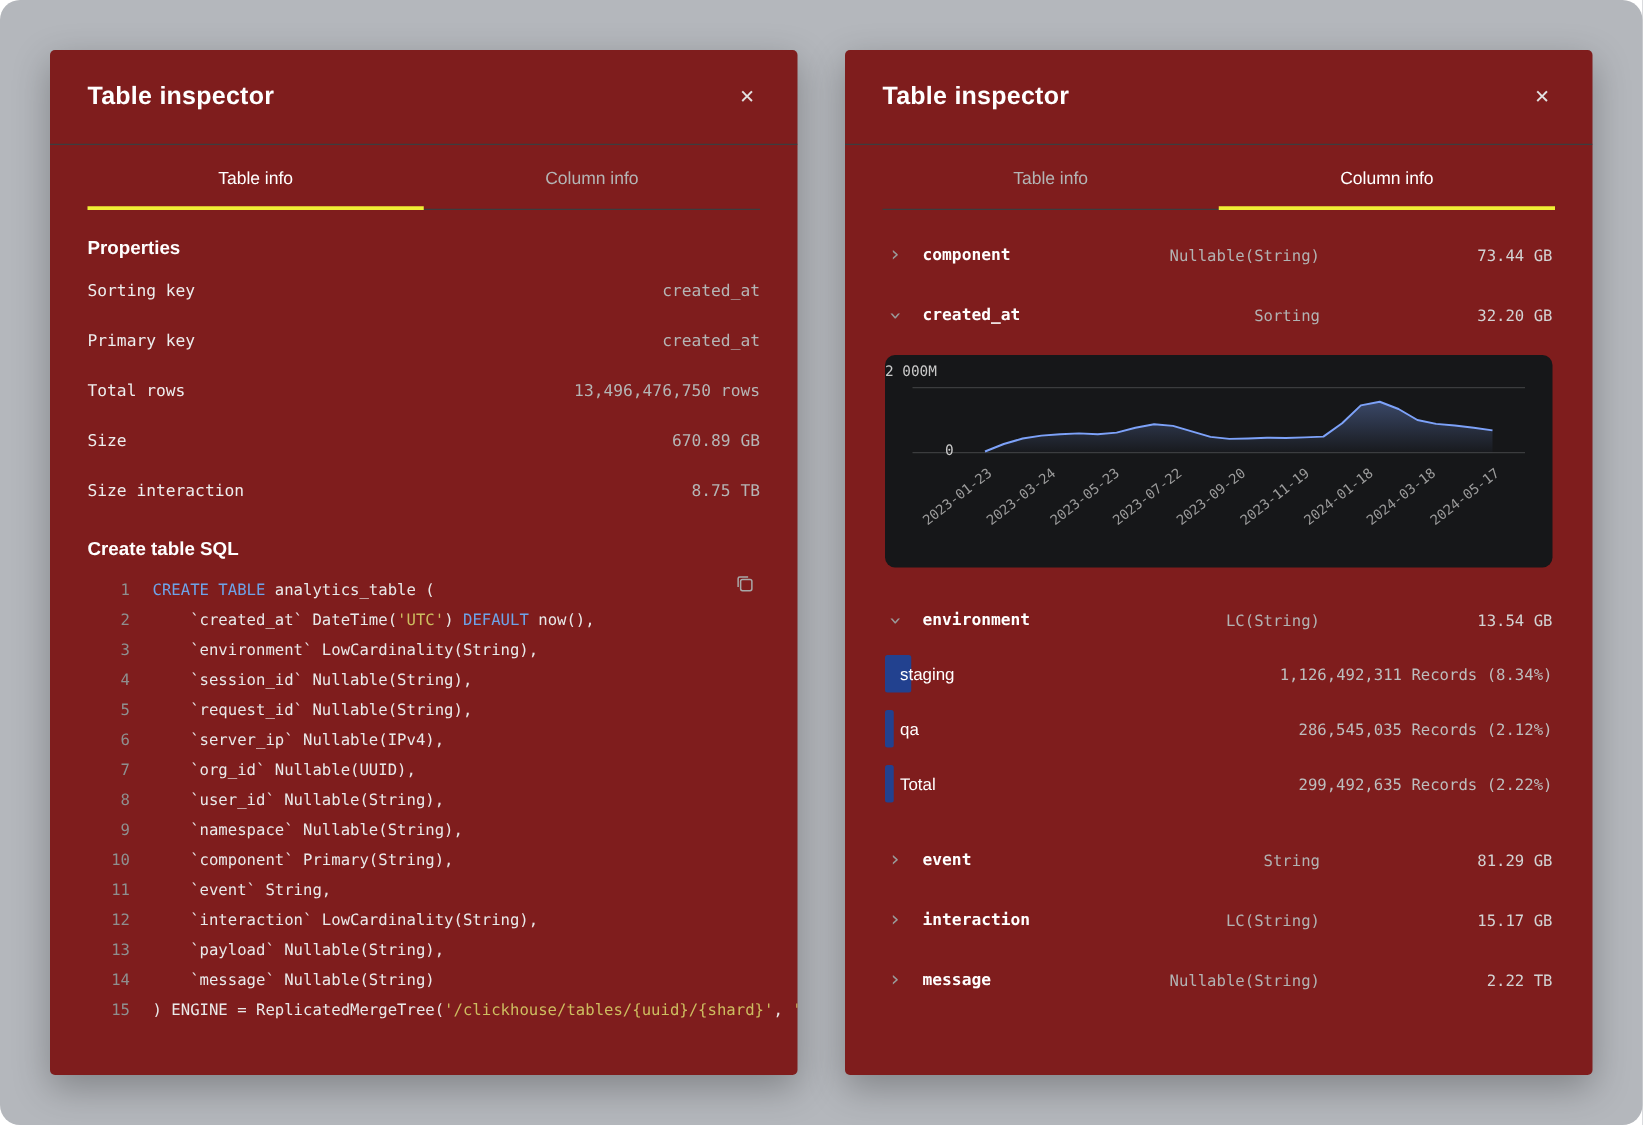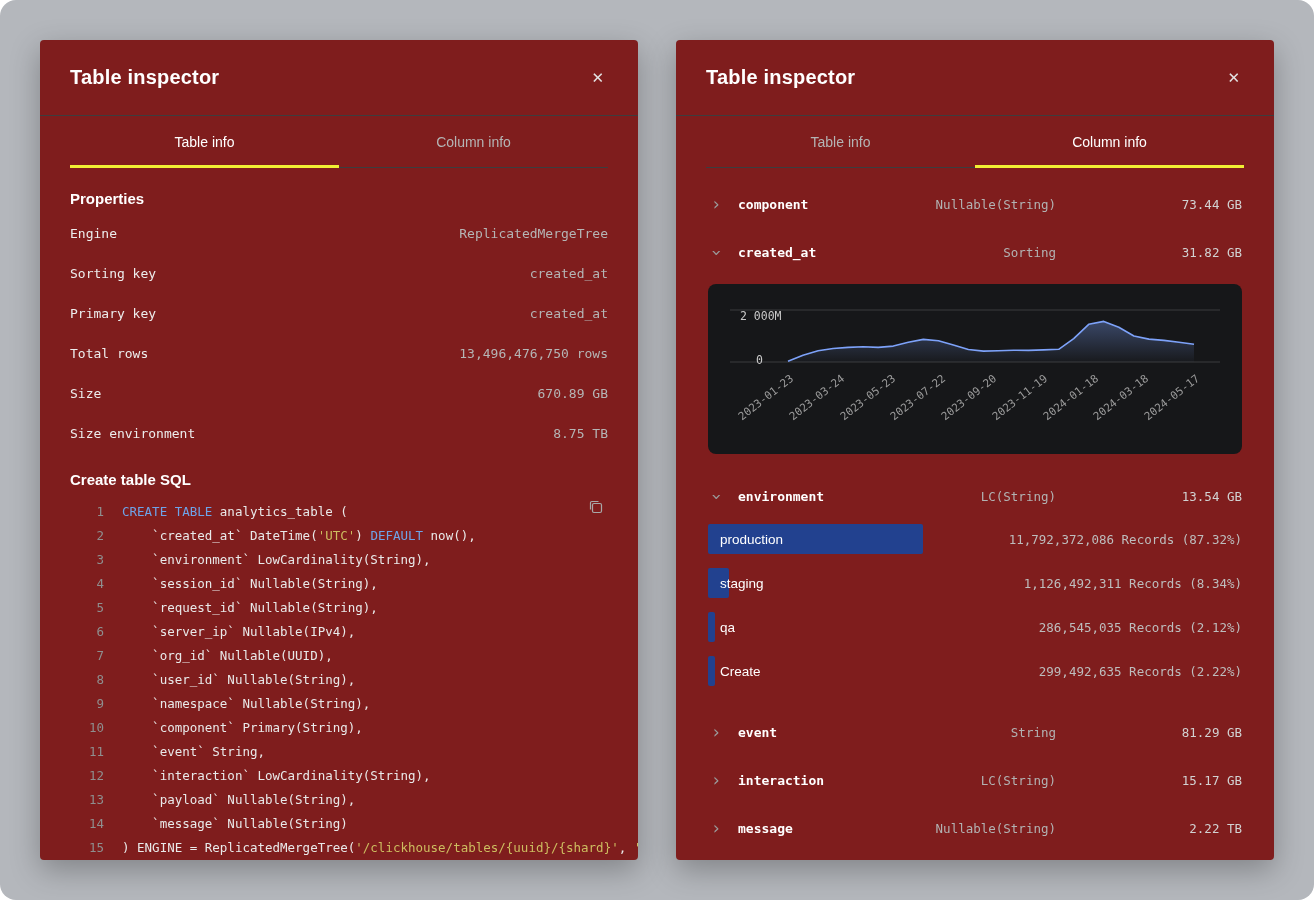--- a/index.html
+++ b/index.html
@@ -89,41 +89,37 @@
     <button class="close-btn">✕</button>
   </div>
   <div class="tabs">
       <button class="tab active">Table info</button>
       <button class="tab">Column info</button>
     </div>
   <div class="content">
     <div class="section-heading">Properties</div>
     <div>
         <div class="prop-row">
-          <span class="prop-label">Engine</span>
-          <span class="prop-value">ReplicatedMergeTree</span>
-        </div>
-        <div class="prop-row">
           <span class="prop-label">Sorting key</span>
           <span class="prop-value">created_at</span>
         </div>
         <div class="prop-row">
           <span class="prop-label">Primary key</span>
           <span class="prop-value">created_at</span>
         </div>
         <div class="prop-row">
           <span class="prop-label">Total rows</span>
           <span class="prop-value">13,496,476,750 rows</span>
         </div>
         <div class="prop-row">
           <span class="prop-label">Size</span>
           <span class="prop-value">670.89 GB</span>
         </div>
         <div class="prop-row">
-          <span class="prop-label">Size environment</span>
+          <span class="prop-label">Size interaction</span>
           <span class="prop-value">8.75 TB</span>
         </div>
       </div>
     <div class="section-heading" style="margin-top:18px">Create table SQL</div>
     <div class="code">
       <button class="copy-btn">
         <svg width="17" height="17" viewBox="0 0 17 17" fill="none">
           <rect x="5.5" y="5.5" width="9" height="9" rx="1.5" stroke="#a8a8a8" stroke-width="1.2"></rect>
           <path d="M11.5 3.5H4.8A1.3 1.3 0 0 0 3.5 4.8v6.7" stroke="#a8a8a8" stroke-width="1.2"></path>
         </svg>
@@ -207,72 +203,67 @@
       <div class="col-row">
         <span class="chev">›</span>
         <span class="col-name">component</span>
         <span class="col-type">Nullable(String)</span>
         <span class="col-size">73.44 GB</span>
       </div>
       <div class="col-row">
         <span class="chev open">›</span>
         <span class="col-name">created_at</span>
         <span class="col-type">Sorting</span>
-        <span class="col-size">31.82 GB</span>
+        <span class="col-size">32.20 GB</span>
       </div>
       <div class="chart">
         <svg width="498" height="70">
           <defs>
             <linearGradient id="ga" x1="0" y1="0" x2="0" y2="1">
               <stop offset="0" stop-color="#7da2f9" stop-opacity="0.35"></stop>
               <stop offset="1" stop-color="#7da2f9" stop-opacity="0.02"></stop>
             </linearGradient>
           </defs>
           <line x1="4" x2="494" y1="12" y2="12" stroke="#3b3c3e" stroke-width="1"></line>
           <line x1="4" x2="494" y1="64" y2="64" stroke="#3b3c3e" stroke-width="1"></line>
           <path d="M62.0 63.2 L 77.0 57.2 L 92.1 52.8 L 107.1 50.5 L 122.1 49.4 L 137.2 48.7 L 152.2 49.4 L 167.3 48.1 L 182.3 44.2 L 197.3 41.4 L 212.4 42.7 L 227.4 47.1 L 242.4 51.5 L 257.5 53.1 L 272.5 52.8 L 287.6 52.2 L 302.6 52.4 L 317.6 51.9 L 332.7 51.3 L 347.7 40.6 L 362.7 26.3 L 377.8 23.4 L 392.8 29.2 L 407.9 38.0 L 422.9 41.1 L 437.9 42.4 L 453.0 44.2 L 468.0 46.3 L 468 64 L 62 64 Z" fill="url(#ga)"></path>
           <path d="M62.0 63.2 L 77.0 57.2 L 92.1 52.8 L 107.1 50.5 L 122.1 49.4 L 137.2 48.7 L 152.2 49.4 L 167.3 48.1 L 182.3 44.2 L 197.3 41.4 L 212.4 42.7 L 227.4 47.1 L 242.4 51.5 L 257.5 53.1 L 272.5 52.8 L 287.6 52.2 L 302.6 52.4 L 317.6 51.9 L 332.7 51.3 L 347.7 40.6 L 362.7 26.3 L 377.8 23.4 L 392.8 29.2 L 407.9 38.0 L 422.9 41.1 L 437.9 42.4 L 453.0 44.2 L 468.0 46.3" fill="none" stroke="#7da2f9" stroke-width="1.6" stroke-linejoin="round"></path>
         </svg>
-        <span class="ylab" style="left: 32px; top: 6px; margin-top: 19px;">2 000M</span>
+        <span class="ylab" style="left: 0; top: 6px;">2 000M</span>
         <span class="ylab" style="left: 48px; top: 69px;">0</span>
         <span class="xlab" style="left: -20px; top: 88px;">2023-01-23</span>
         <span class="xlab" style="left: 30.75px; top: 88px;">2023-03-24</span>
         <span class="xlab" style="left: 81.5px; top: 88px;">2023-05-23</span>
         <span class="xlab" style="left: 132.25px; top: 88px;">2023-07-22</span>
         <span class="xlab" style="left: 183px; top: 88px;">2023-09-20</span>
         <span class="xlab" style="left: 233.75px; top: 88px;">2023-11-19</span>
         <span class="xlab" style="left: 284.5px; top: 88px;">2024-01-18</span>
         <span class="xlab" style="left: 335.25px; top: 88px;">2024-03-18</span>
         <span class="xlab" style="left: 386px; top: 88px;">2024-05-17</span>
       </div>
       <div class="col-row">
         <span class="chev open">›</span>
         <span class="col-name">environment</span>
         <span class="col-type">LC(String)</span>
         <span class="col-size">13.54 GB</span>
       </div>
       <div class="bars">
         <div class="bar-row">
-          <div class="bar-fill" style="width: 214.807px;"></div>
-          <span class="bar-label">production</span>
-          <span class="bar-records">11,792,372,086 Records (87.32%)</span>
-        </div>
-        <div class="bar-row">
           <div class="bar-fill" style="width: 20.5164px;"></div>
           <span class="bar-label">staging</span>
           <span class="bar-records">1,126,492,311 Records (8.34%)</span>
         </div>
         <div class="bar-row">
           <div class="bar-fill" style="width: 7px;"></div>
           <span class="bar-label">qa</span>
           <span class="bar-records">286,545,035 Records (2.12%)</span>
         </div>
         <div class="bar-row">
           <div class="bar-fill" style="width: 7px;"></div>
-          <span class="bar-label">Create</span>
+          <span class="bar-label">Total</span>
           <span class="bar-records">299,492,635 Records (2.22%)</span>
         </div>
       </div>
       <div class="col-row">
         <span class="chev">›</span>
         <span class="col-name">event</span>
         <span class="col-type">String</span>
         <span class="col-size">81.29 GB</span>
       </div>
       <div class="col-row">

